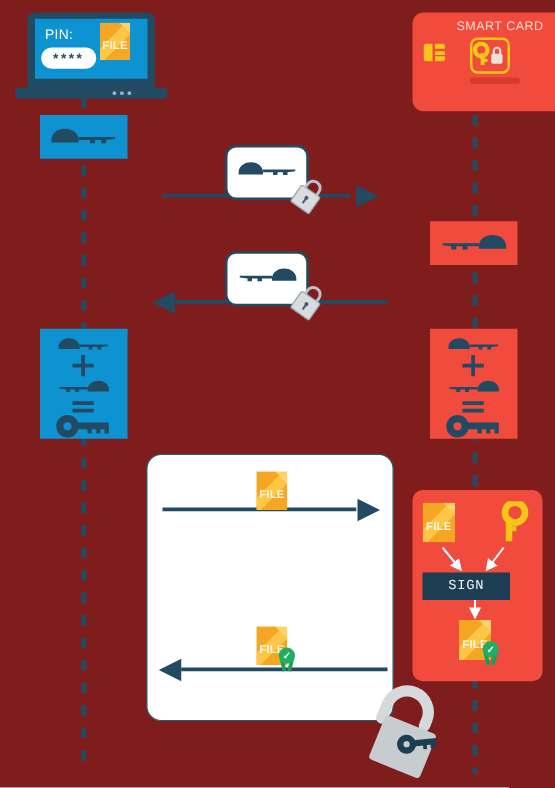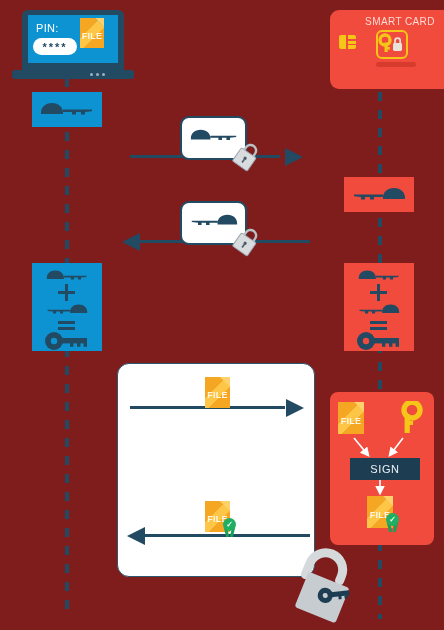--- a/index.html
+++ b/index.html
@@ -352,21 +352,21 @@
       <defs>
         <marker id="wh" markerWidth="6" markerHeight="6" refX="4.4" refY="3" orient="auto">
           <path d="M0,0 L6,3 L0,6 z" fill="#ffffff"></path>
         </marker>
       </defs>
       <line x1="24" y1="46" x2="38" y2="63" stroke="#ffffff" stroke-width="1.6" marker-end="url(#wh)"></line>
       <line x1="73" y1="46" x2="60" y2="63" stroke="#ffffff" stroke-width="1.6" marker-end="url(#wh)"></line>
       <line x1="50" y1="87" x2="50" y2="101" stroke="#ffffff" stroke-width="1.6" marker-end="url(#wh)"></line>
     </svg>
 
-    <div class="signbox" style="left:20px;top:66px;width:70px;height:22px;">SIGN</div>
+    <div class="signbox" style="left:8px;top:66px;width:70px;height:22px;font-family:Liberation Mono, monospace;">SIGN</div>
 
     <div class="file" style="left:37px;top:104px;width:26px;height:32px;">
       <div class="fbody"></div>
       <div class="fstripe"></div>
       <div class="fcorner" style="width:10px;height:10px;"></div>
       <div class="flabel noselect" style="top:14px;font-size:9px;">FILE</div>
     </div>
     <div class="seal" style="left:54px;top:121px;width:17px;height:19px;">
       <div class="ribbon" style="left:3.5px;top:9px;width:3px;height:10px;transform:rotate(-14deg);"></div>
       <div class="ribbon" style="left:10px;top:9px;width:3px;height:10px;transform:rotate(14deg);"></div>

